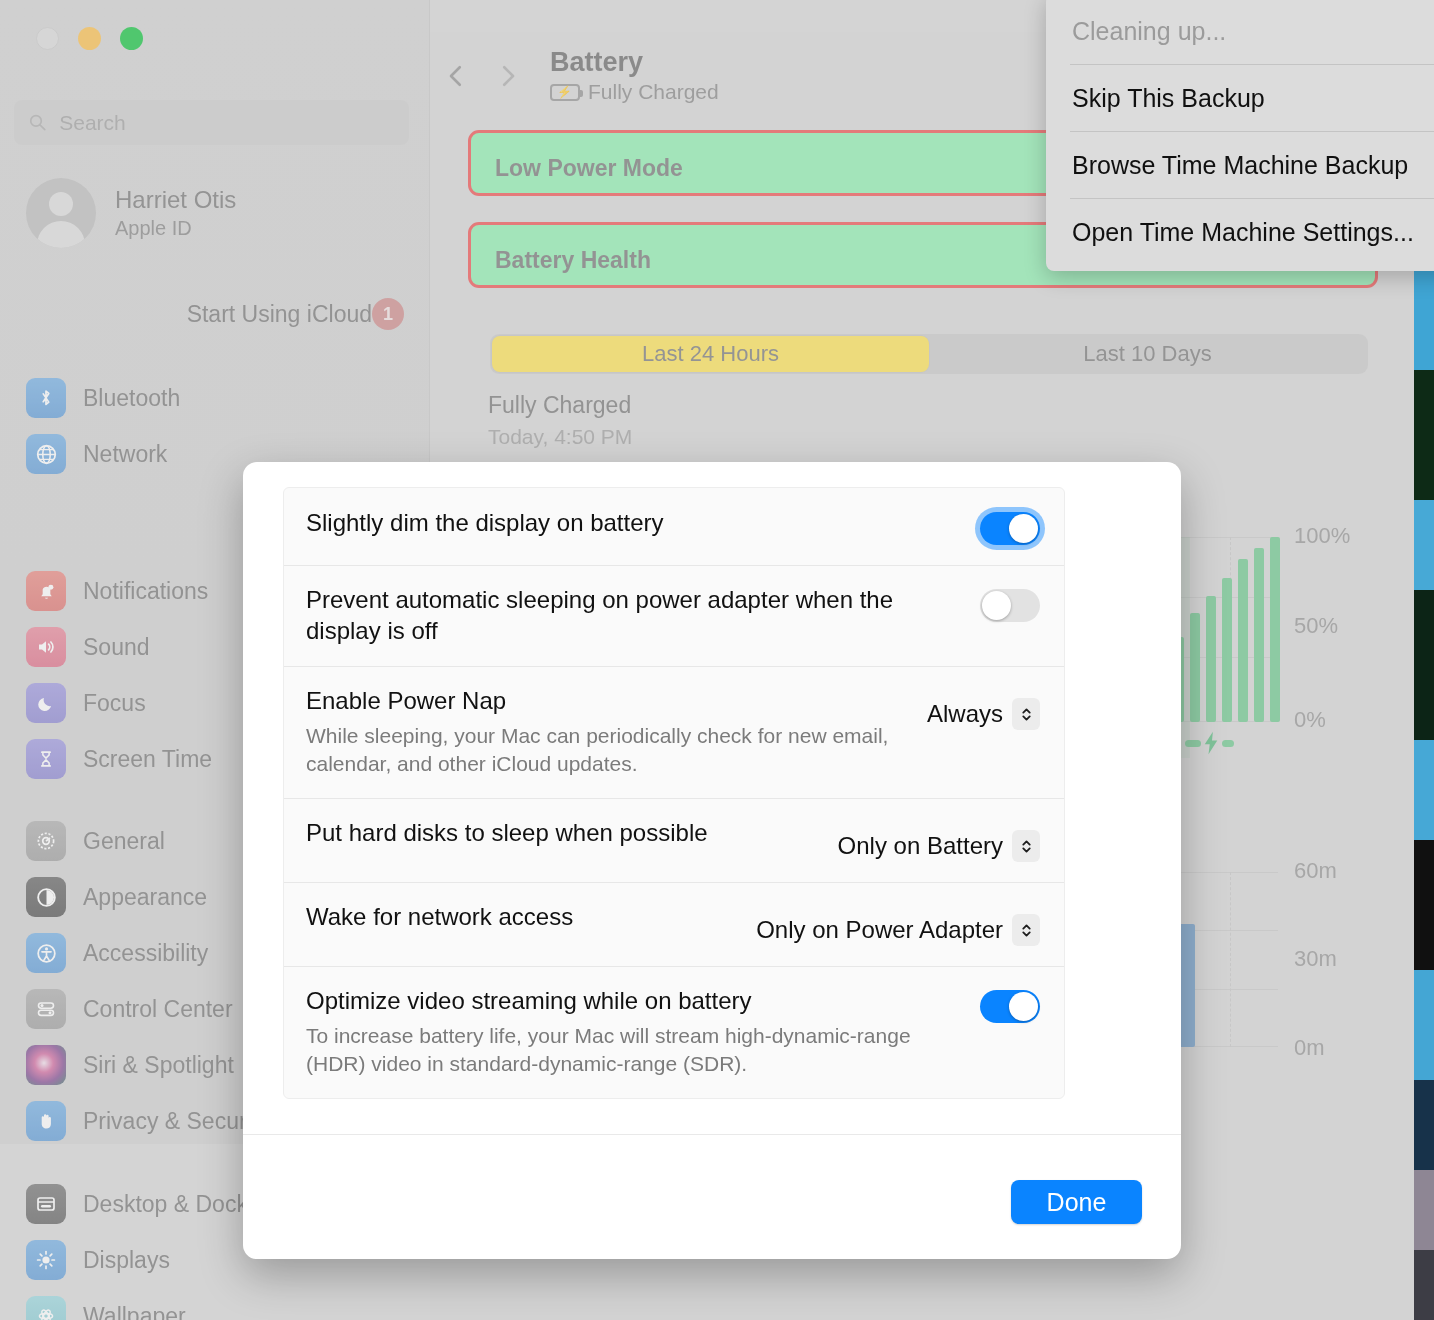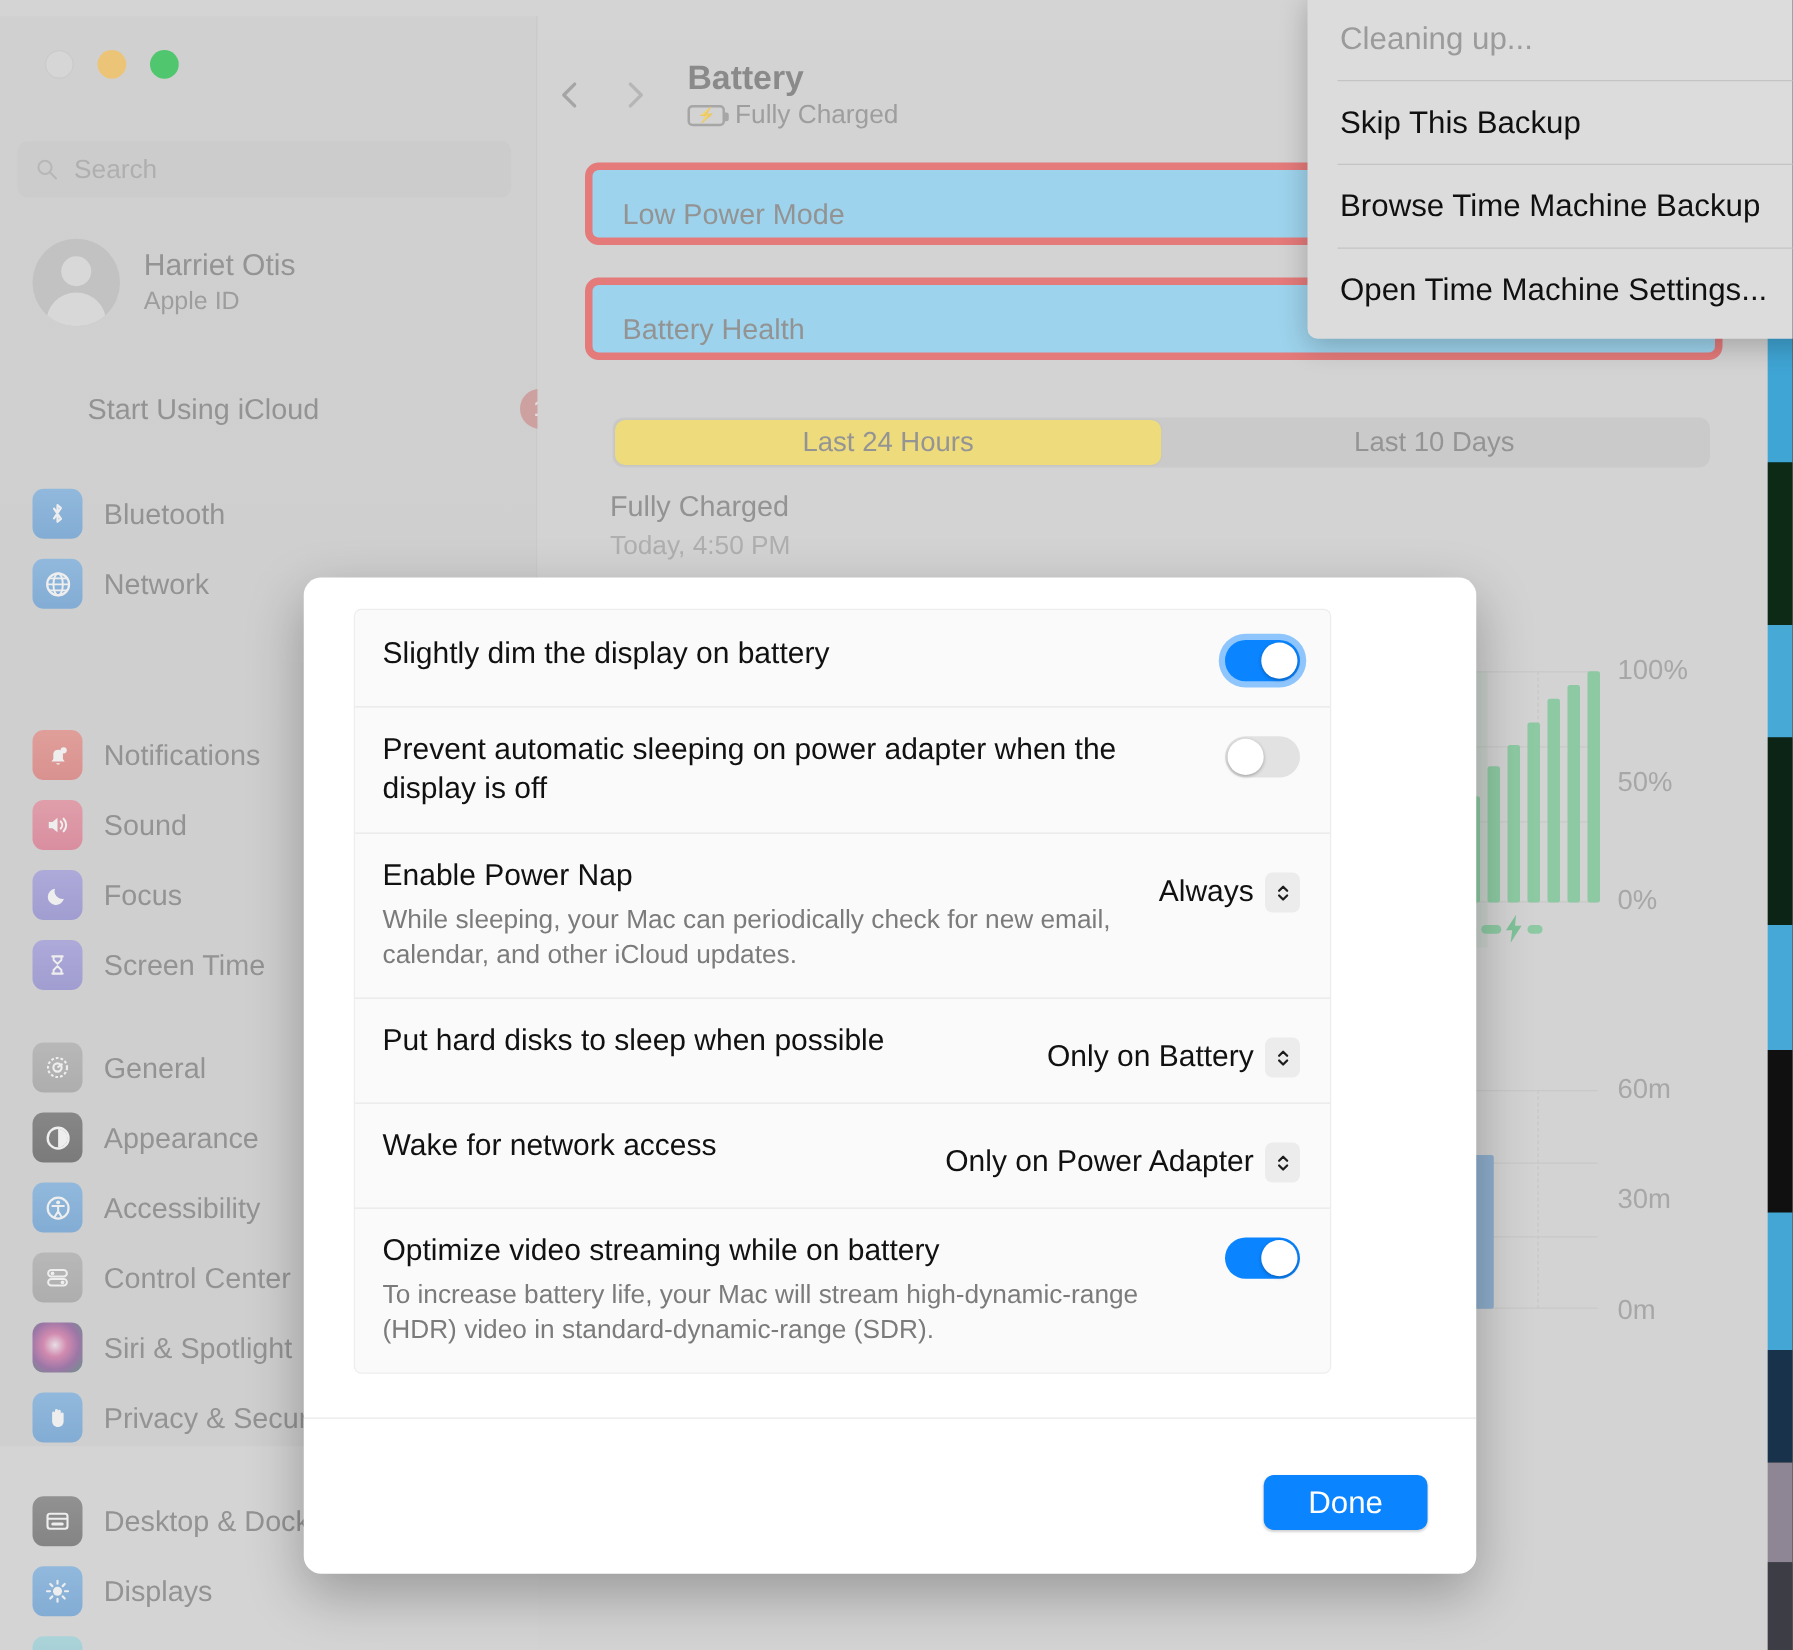--- a/index.html
+++ b/index.html
@@ -22,21 +22,21 @@
   #settings-window {
     position: absolute; left: 0; top: 0;
     width: 1414px; height: 1320px;
     background: #d6d6d6;
     border-top-right-radius: 10px;
     overflow: hidden;
   }
 
   
   #sidebar {
-    position: absolute; left: 0; top: 13px;
+    position: absolute; left: 0; top: 0;
     width: 430px; height: 1144px;
     background: linear-gradient(180deg,#cfcfcf 0%,#cdcdcd 100%);
     border-right: 1px solid #c2c2c2;
   }
   #traffic-lights {
     position: absolute; left: 36px; top: 27px;
     display: flex; gap: 19px;
   }
   .tl { width: 23px; height: 23px; border-radius: 50%; }
   .tl.close   { background: #d9d9d9; border: 1px solid #c6c6c6; }
@@ -73,22 +73,21 @@
   #avatar .body {
     position: absolute; left: 50%; top: 43px; transform: translateX(-50%);
     width: 48px; height: 34px; border-radius: 24px 24px 0 0; background: #dcdcdc;
   }
   #account-text .name { font-size: 24px; color: #6e6e6e; line-height: 1.25; }
   #account-text .sub  { font-size: 20px; color: #7d7d7d; line-height: 1.3; }
 
   #icloud-row {
     position: absolute; left: 26px; top: 298px;
     width: 378px; display: flex; align-items: center;
-    justify-content: space-between;
-    margin-left: 44px;
+    justify-content: flex-end;
   }
   #icloud-row .label { font-size: 23px; color: #6d6d6d; }
   #icloud-badge {
     width: 32px; height: 32px; border-radius: 50%;
     background: #cb8484; color: #f2e3e3; font-size: 18px;
     display: flex; align-items: center; justify-content: center;
     font-weight: 600;
   }
 
   .nav-group { position: absolute; left: 26px; width: 380px; }
@@ -129,21 +128,21 @@
     position: relative; display: inline-flex; align-items: center; justify-content: center;
   }
   .batt-glyph:after {
     content: ''; position: absolute; right: -5px; top: 4px;
     width: 3px; height: 7px; background: #8b8b8b; border-radius: 0 2px 2px 0;
   }
   .batt-glyph .bolt { font-size: 12px; color: #8b8b8b; line-height: 1; }
 
   .card {
     position: absolute; left: 38px; width: 910px;
-    background: #7dd3fc; border-radius: 11px; border: 6px solid #ef4444;
+    background: #86efac; border-radius: 11px; border: 3px solid #ef4444; font-weight: bold;
   }
   .card .row-label {
     font-size: 23px; color: #6d6d6d;
     padding: 22px 24px;
   }
 
   #seg-control {
     position: absolute; left: 490px; top: 302px;
     width: 878px; height: 40px;
     background: #c6c6c6; border-radius: 9px;

